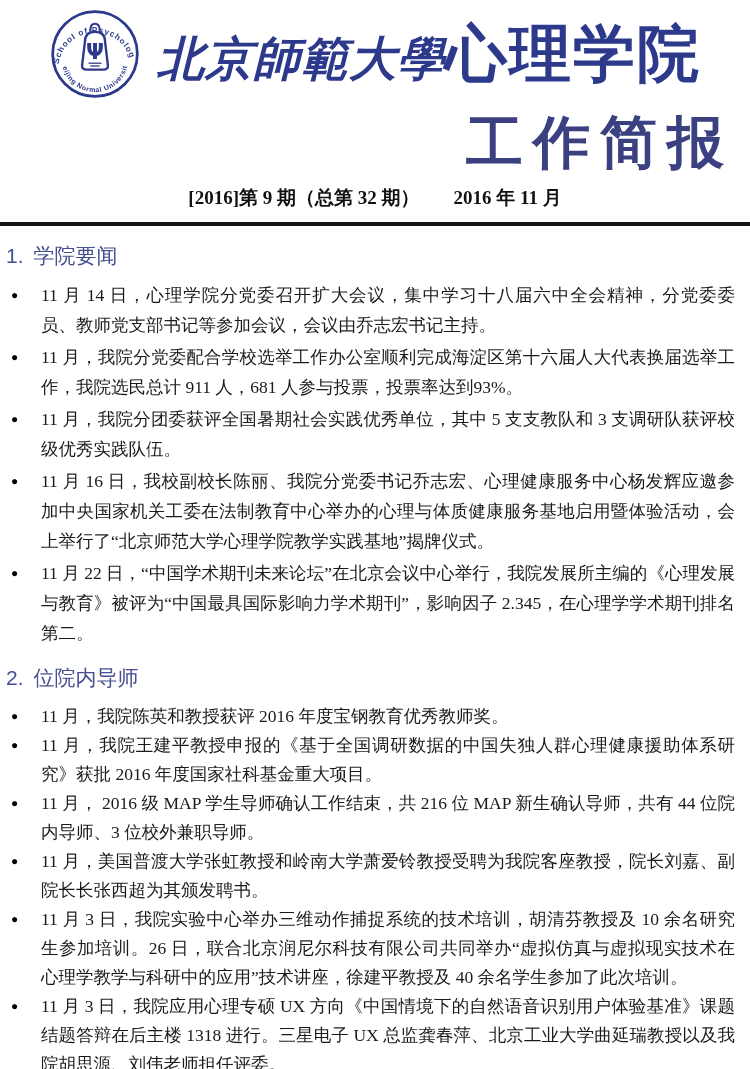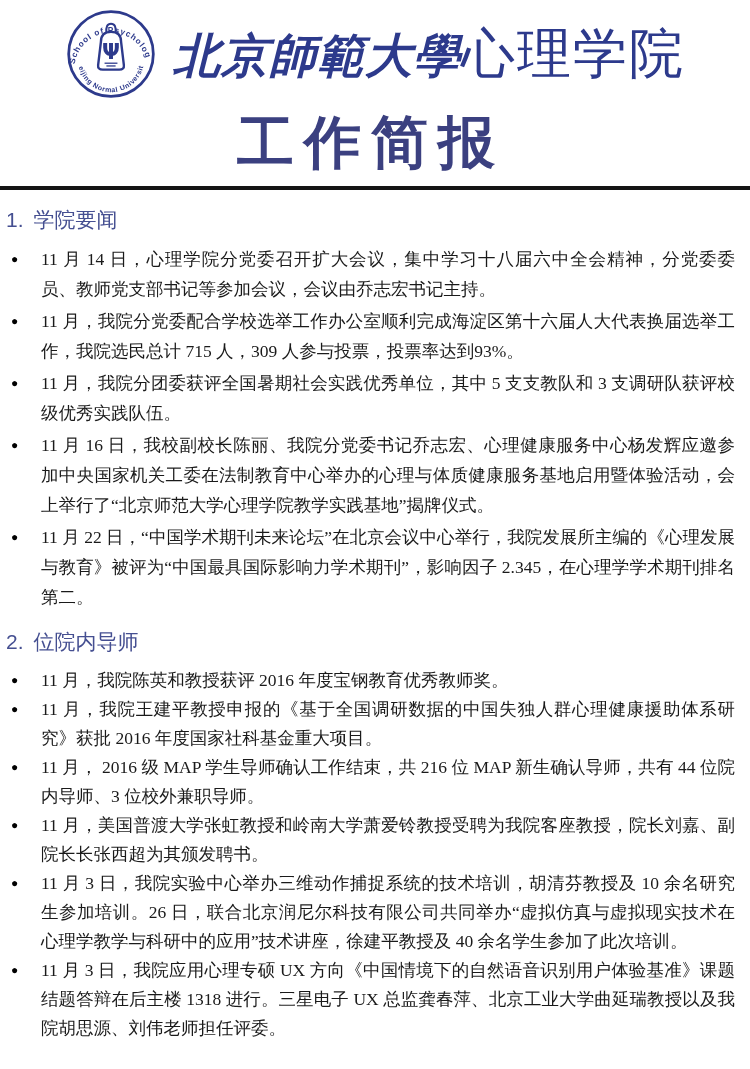--- a/index.html
+++ b/index.html
@@ -24,24 +24,24 @@
   .seal-psi{fill:#2d3a8c;font-family:"DejaVu Sans",sans-serif;font-weight:700;font-size:23px;}
   .seal-minitext{stroke:#2d3a8c;stroke-width:1.4;}
   .brand-text{white-space:nowrap;}
   .brand-callig{
     font-family:"DejaVu Serif","Liberation Serif",serif;
     font-style:italic;font-weight:700;font-size:47px;
     color:#2d3a8c;letter-spacing:1px;text-align:center;
   }
   .brand-bold{
     font-family:"DejaVu Sans","Liberation Sans",sans-serif;
-    font-weight:400;font-size:54px;color:#2d3a8c;letter-spacing:2px;
+    font-weight:700;font-size:62px;color:#2d3a8c;letter-spacing:2px;
   }
   .doc-title{
-    margin:10px 8px 0 0;text-align:center;
+    margin:10px 16px 0 0;text-align:right;
     font-size:57px;font-weight:700;color:#3b4080;
     letter-spacing:10px;line-height:1.1;
     font-family:"Liberation Serif","DejaVu Serif",serif;
   }
   .issue-line{
     margin-top:10px;text-align:center;
     font-size:19px;font-weight:700;color:#111111;
   }
   .issue-gap{display:inline-block;width:34px;}
   .rule{
@@ -92,37 +92,40 @@
         <line class="seal-minitext" x1="43" y1="60" x2="57" y2="60"></line>
         <line class="seal-minitext" x1="45" y1="63" x2="55" y2="63"></line>
       </svg>
       <div class="brand-text">
         <span class="brand-callig">北京師範大學</span><span class="brand-bold">心理学院</span>
       </div>
     </div>
 
     <h1 class="doc-title">工作简报</h1>
 
+    <div class="issue-line">
+      <span>[2016]第 9 期（总第 32 期）</span><span class="issue-gap"></span><span>2016 年 11 月</span>
+    </div>
   </header>
 
   <hr class="rule">
 
   <section class="sec1">
     <h2 class="section-heading">
       <span>1.</span>
       <span>学院要闻</span>
     </h2>
     <ul class="bullets">
       <li class="bullet-item">
         <span class="bullet-marker">●</span>
         <span class="bullet-text">11 月 14 日，心理学院分党委召开扩大会议，集中学习十八届六中全会精神，分党委委员、教师党支部书记等参加会议，会议由乔志宏书记主持。</span>
       </li>
       <li class="bullet-item">
         <span class="bullet-marker">●</span>
-        <span class="bullet-text">11 月，我院分党委配合学校选举工作办公室顺利完成海淀区第十六届人大代表换届选举工作，我院选民总计 715 人，309 人参与投票，投票率达到93%。</span>
+        <span class="bullet-text">11 月，我院分党委配合学校选举工作办公室顺利完成海淀区第十六届人大代表换届选举工作，我院选民总计 911 人，681 人参与投票，投票率达到93%。</span>
       </li>
       <li class="bullet-item">
         <span class="bullet-marker">●</span>
         <span class="bullet-text">11 月，我院分团委获评全国暑期社会实践优秀单位，其中 5 支支教队和 3 支调研队获评校级优秀实践队伍。</span>
       </li>
       <li class="bullet-item">
         <span class="bullet-marker">●</span>
         <span class="bullet-text">11 月 16 日，我校副校长陈丽、我院分党委书记乔志宏、心理健康服务中心杨发辉应邀参加中央国家机关工委在法制教育中心举办的心理与体质健康服务基地启用暨体验活动，会上举行了“北京师范大学心理学院教学实践基地”揭牌仪式。</span>
       </li>
       <li class="bullet-item">

